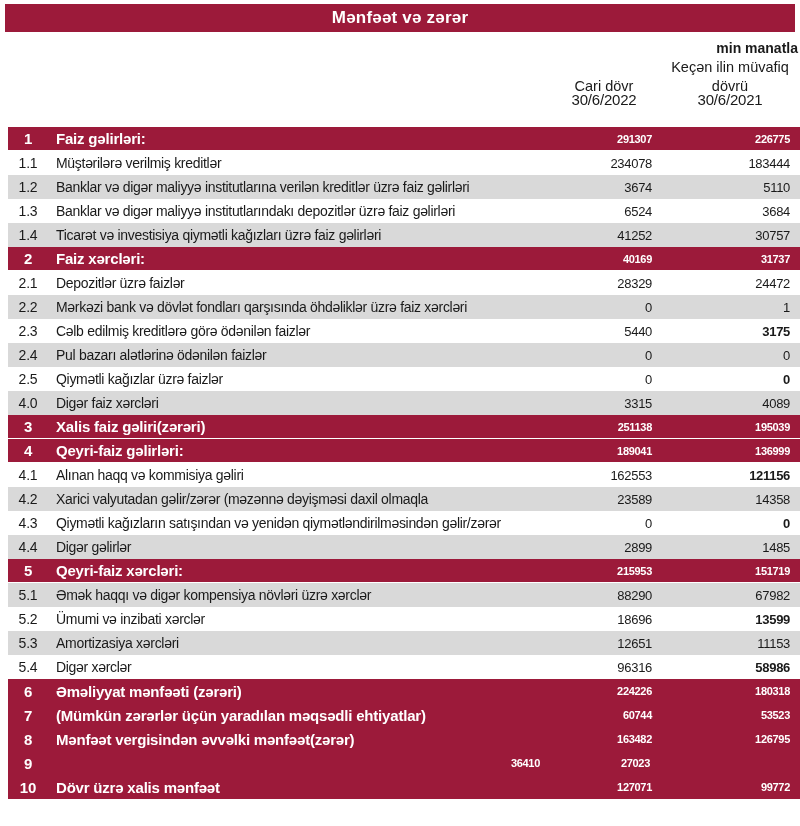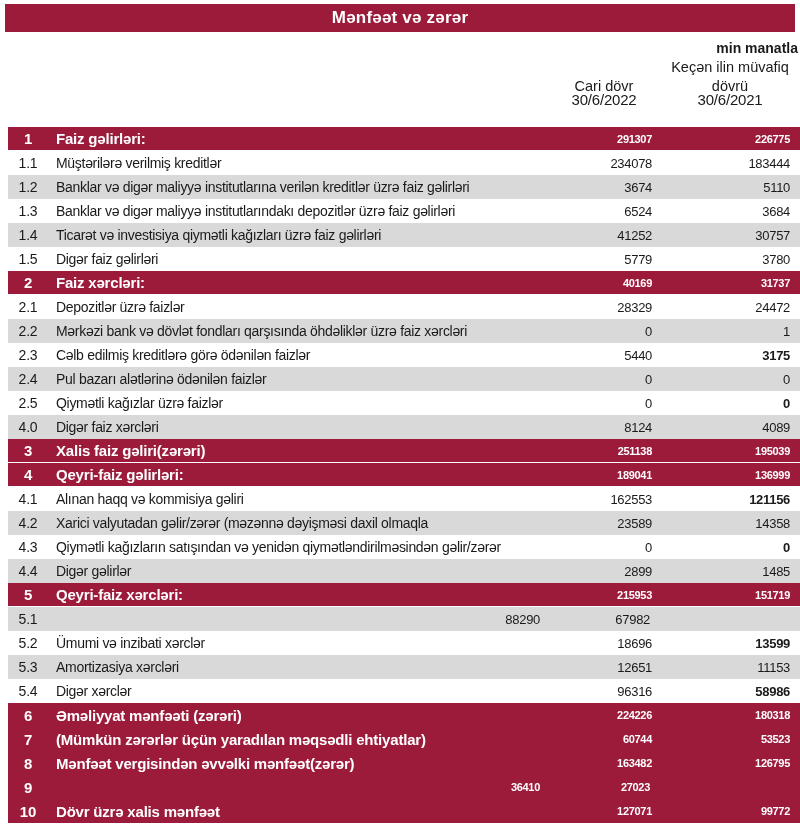--- a/index.html
+++ b/index.html
@@ -122,26 +122,20 @@
       <div class="cell-label">Banklar və digər maliyyə institutlarındakı depozitlər üzrə faiz gəlirləri</div>
       <div class="cell-val cur">6524</div>
       <div class="cell-val prev">3684</div>
     </div>
     <div class="row detail gray">
       <div class="cell-num">1.4</div>
       <div class="cell-label">Ticarət və investisiya qiymətli kağızları üzrə faiz gəlirləri</div>
       <div class="cell-val cur">41252</div>
       <div class="cell-val prev">30757</div>
     </div>
-    <div class="row detail white">
-      <div class="cell-num">1.5</div>
-      <div class="cell-label">Digər faiz gəlirləri</div>
-      <div class="cell-val cur">5779</div>
-      <div class="cell-val prev">3780</div>
-    </div>
     <div class="row section">
       <div class="cell-num">2</div>
       <div class="cell-label">Faiz xərcləri:</div>
       <div class="cell-val cur">40169</div>
       <div class="cell-val prev">31737</div>
     </div>
     <div class="row detail white">
       <div class="cell-num">2.1</div>
       <div class="cell-label">Depozitlər üzrə faizlər</div>
       <div class="cell-val cur">28329</div>
@@ -167,21 +161,21 @@
     </div>
     <div class="row detail white">
       <div class="cell-num">2.5</div>
       <div class="cell-label">Qiymətli kağızlar üzrə faizlər</div>
       <div class="cell-val cur">0</div>
       <div class="cell-val prev bold">0</div>
     </div>
     <div class="row detail gray">
       <div class="cell-num">4.0</div>
       <div class="cell-label">Digər faiz xərcləri</div>
-      <div class="cell-val cur">8124</div>
+      <div class="cell-val cur">3315</div>
       <div class="cell-val prev">4089</div>
     </div>
     <div class="row section">
       <div class="cell-num">3</div>
       <div class="cell-label">Xalis faiz gəliri(zərəri)</div>
       <div class="cell-val cur">251138</div>
       <div class="cell-val prev">195039</div>
     </div>
     <div class="row section">
       <div class="cell-num">4</div>
@@ -214,20 +208,21 @@
       <div class="cell-val prev">1485</div>
     </div>
     <div class="row section">
       <div class="cell-num">5</div>
       <div class="cell-label">Qeyri-faiz xərcləri:</div>
       <div class="cell-val cur">215953</div>
       <div class="cell-val prev">151719</div>
     </div>
     <div class="row detail gray">
       <div class="cell-num">5.1</div>
+      <div class="cell-label">Əmək haqqı və digər kompensiya növləri üzrə xərclər</div>
       <div class="cell-val cur">88290</div>
       <div class="cell-val prev">67982</div>
     </div>
     <div class="row detail white">
       <div class="cell-num">5.2</div>
       <div class="cell-label">Ümumi və inzibati xərclər</div>
       <div class="cell-val cur">18696</div>
       <div class="cell-val prev bold">13599</div>
     </div>
     <div class="row detail gray">

